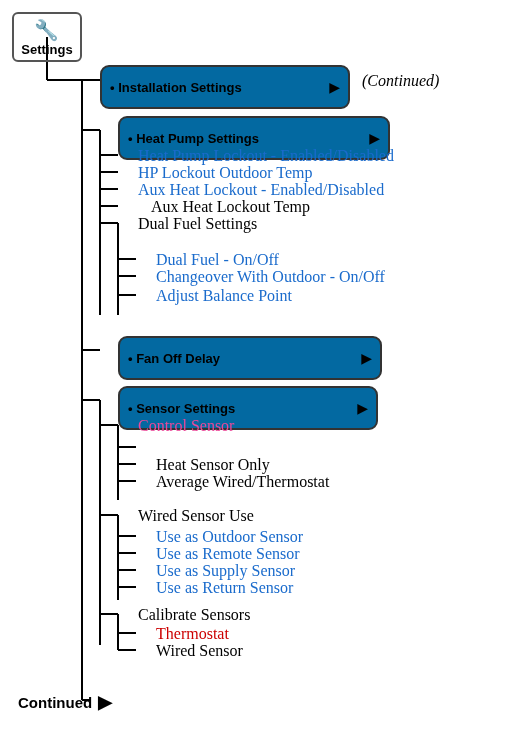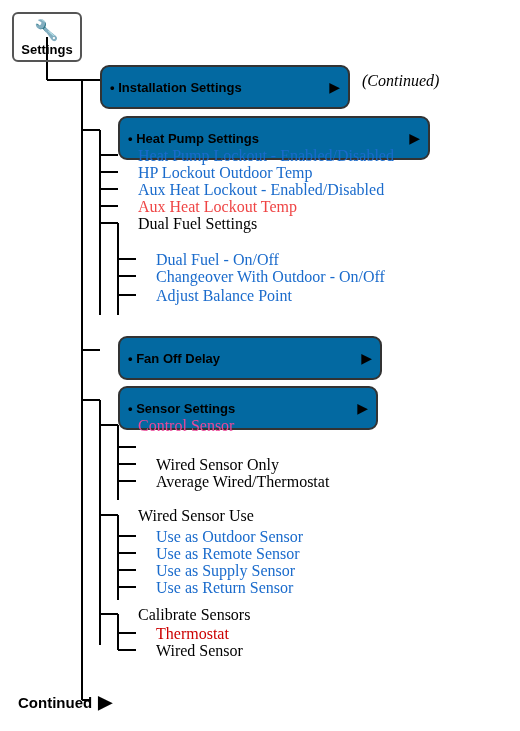--- a/index.html
+++ b/index.html
@@ -139,48 +139,48 @@
     <span style="font-size:20px;">🔧</span>
     <span style="font-size:13px; font-weight:bold;">Settings</span>
   </div>
 
   <div class="nav-btn" style="top:65px; left:100px; width:250px;">
     <span class="nav-btn-label">• Installation Settings</span>
     <span class="nav-btn-arrow">▶</span>
   </div>
   <span class="abs-text italic" style="top:72px; left:362px;">(Continued)</span>
 
-  <div class="nav-btn" style="top:116px; left:118px; width:312px;">
+  <div class="nav-btn" style="top:116px; left:118px; width:272px;">
     <span class="nav-btn-label">• Heat Pump Settings</span>
     <span class="nav-btn-arrow">▶</span>
   </div>
 
   <span class="abs-text" style="top:147px; left:138px; color:#1a6bcc;">Heat Pump Lockout - Enabled/Disabled</span>
   <span class="abs-text" style="top:164px; left:138px; color:#1a6bcc;">HP Lockout Outdoor Temp</span>
   <span class="abs-text" style="top:181px; left:138px; color:#1a6bcc;">Aux Heat Lockout - Enabled/Disabled</span>
-  <span class="abs-text" style="top:198px; left:138px; color:#ef4444;">Aux Heat Lockout Temp</span>
+  <span class="abs-text" style="top:198px; left:151px; color:#000000;">Aux Heat Lockout Temp</span>
   <span class="abs-text" style="top:215px; left:138px; color:#000;">Dual Fuel Settings</span>
 
   <span class="abs-text" style="top:251px; left:156px; color:#1a6bcc;">Dual Fuel - On/Off</span>
   <span class="abs-text" style="top:268px; left:156px; color:#1a6bcc;">Changeover With Outdoor - On/Off</span>
   <span class="abs-text" style="top:287px; left:156px; color:#1a6bcc;">Adjust Balance Point</span>
 
   <div class="nav-btn" style="top:336px; left:118px; width:264px;">
     <span class="nav-btn-label">• Fan Off Delay</span>
     <span class="nav-btn-arrow">▶</span>
   </div>
 
   <div class="nav-btn" style="top:386px; left:118px; width:260px;">
     <span class="nav-btn-label">• Sensor Settings</span>
     <span class="nav-btn-arrow">▶</span>
   </div>
 
   <span class="abs-text" style="top:417px; left:138px; color:#ec4899;">Control Sensor</span>
 
-  <span class="abs-text" style="top:456px; left:156px; color:#000;">Wired Sensor Only</span>
+  <span class="abs-text" style="top:456px; left:156px; color:#000;">Heat Sensor Only</span>
   <span class="abs-text" style="top:473px; left:156px; color:#000;">Average Wired/Thermostat</span>
 
   <span class="abs-text" style="top:507px; left:138px; color:#000;">Wired Sensor Use</span>
 
   <span class="abs-text" style="top:528px; left:156px; color:#1a6bcc;">Use as Outdoor Sensor</span>
   <span class="abs-text" style="top:545px; left:156px; color:#1a6bcc;">Use as Remote Sensor</span>
   <span class="abs-text" style="top:562px; left:156px; color:#1a6bcc;">Use as Supply Sensor</span>
   <span class="abs-text" style="top:579px; left:156px; color:#1a6bcc;">Use as Return Sensor</span>
 
   <span class="abs-text" style="top:606px; left:138px; color:#000;">Calibrate Sensors</span>

